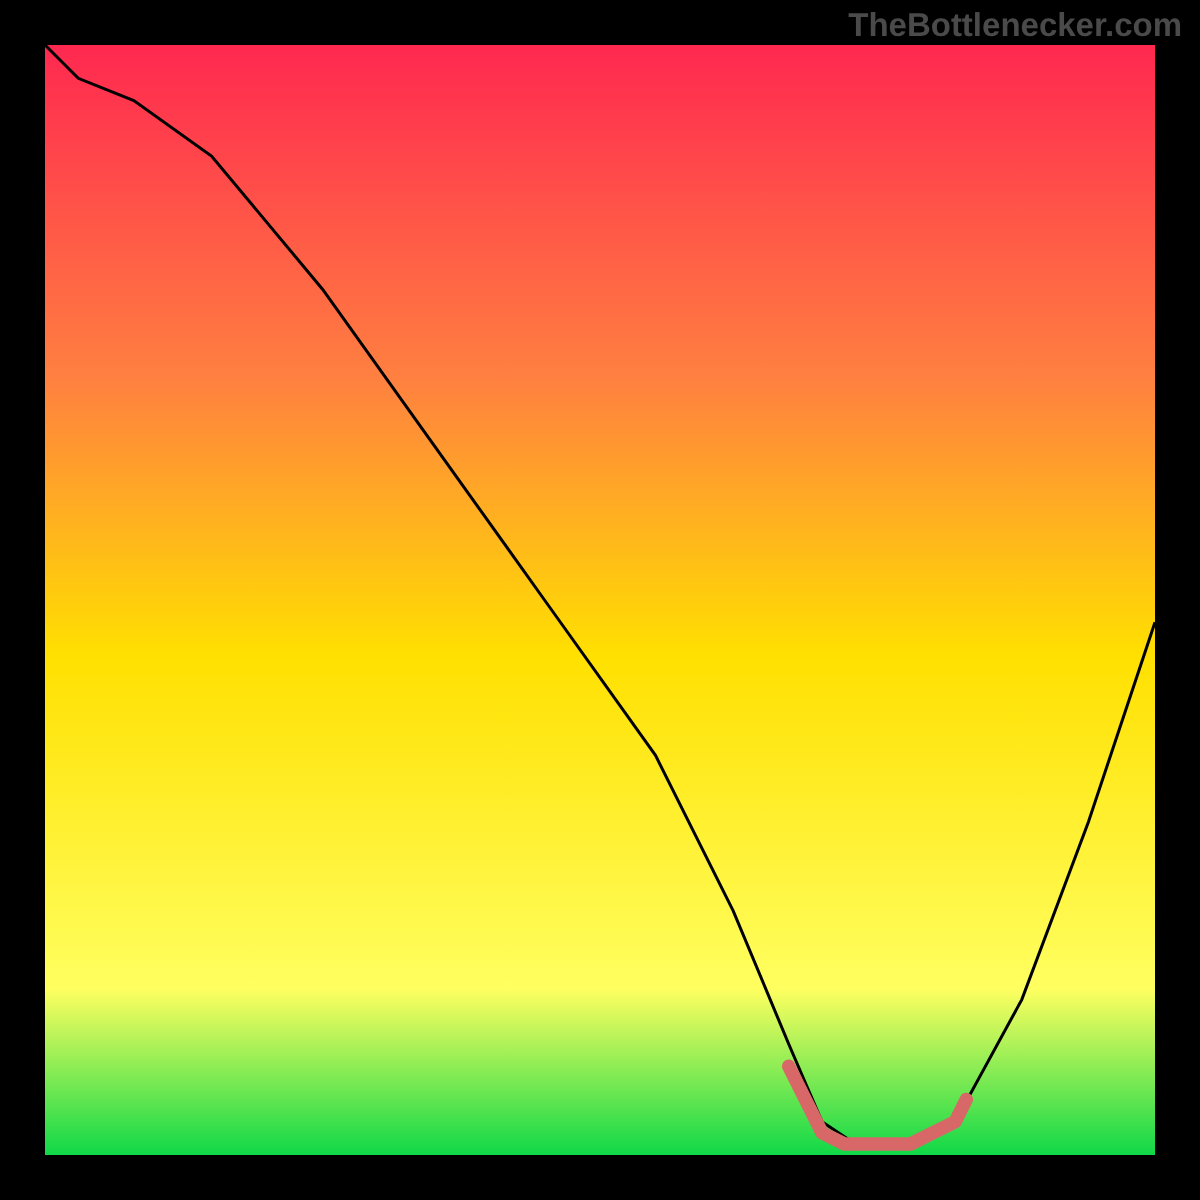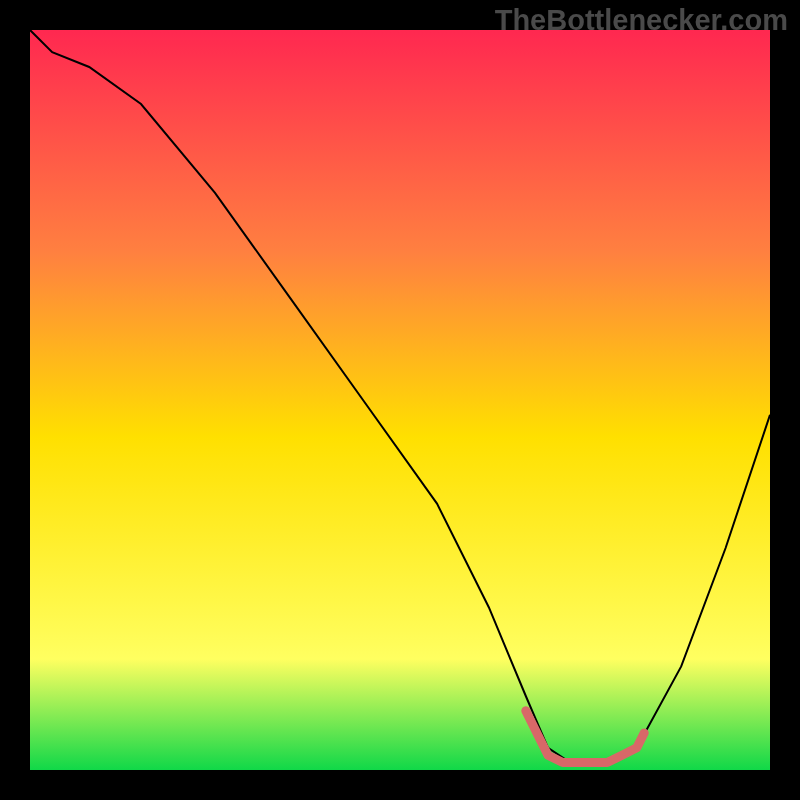--- a/index.html
+++ b/index.html
@@ -9,21 +9,21 @@
     height: 800px;
     background: #000;
     position: relative;
     font-family: Arial, sans-serif;
   }
   .watermark {
     position: absolute;
     top: 4px;
     right: 12px;
     color: #4a4a4a;
-    font-size: 29px;
+    font-size: 22px;
     font-weight: bold;
     z-index: 10;
   }
   .plot-area {
     position: absolute;
     left: 30px;
     top: 30px;
     width: 740px;
     height: 740px;
   }

